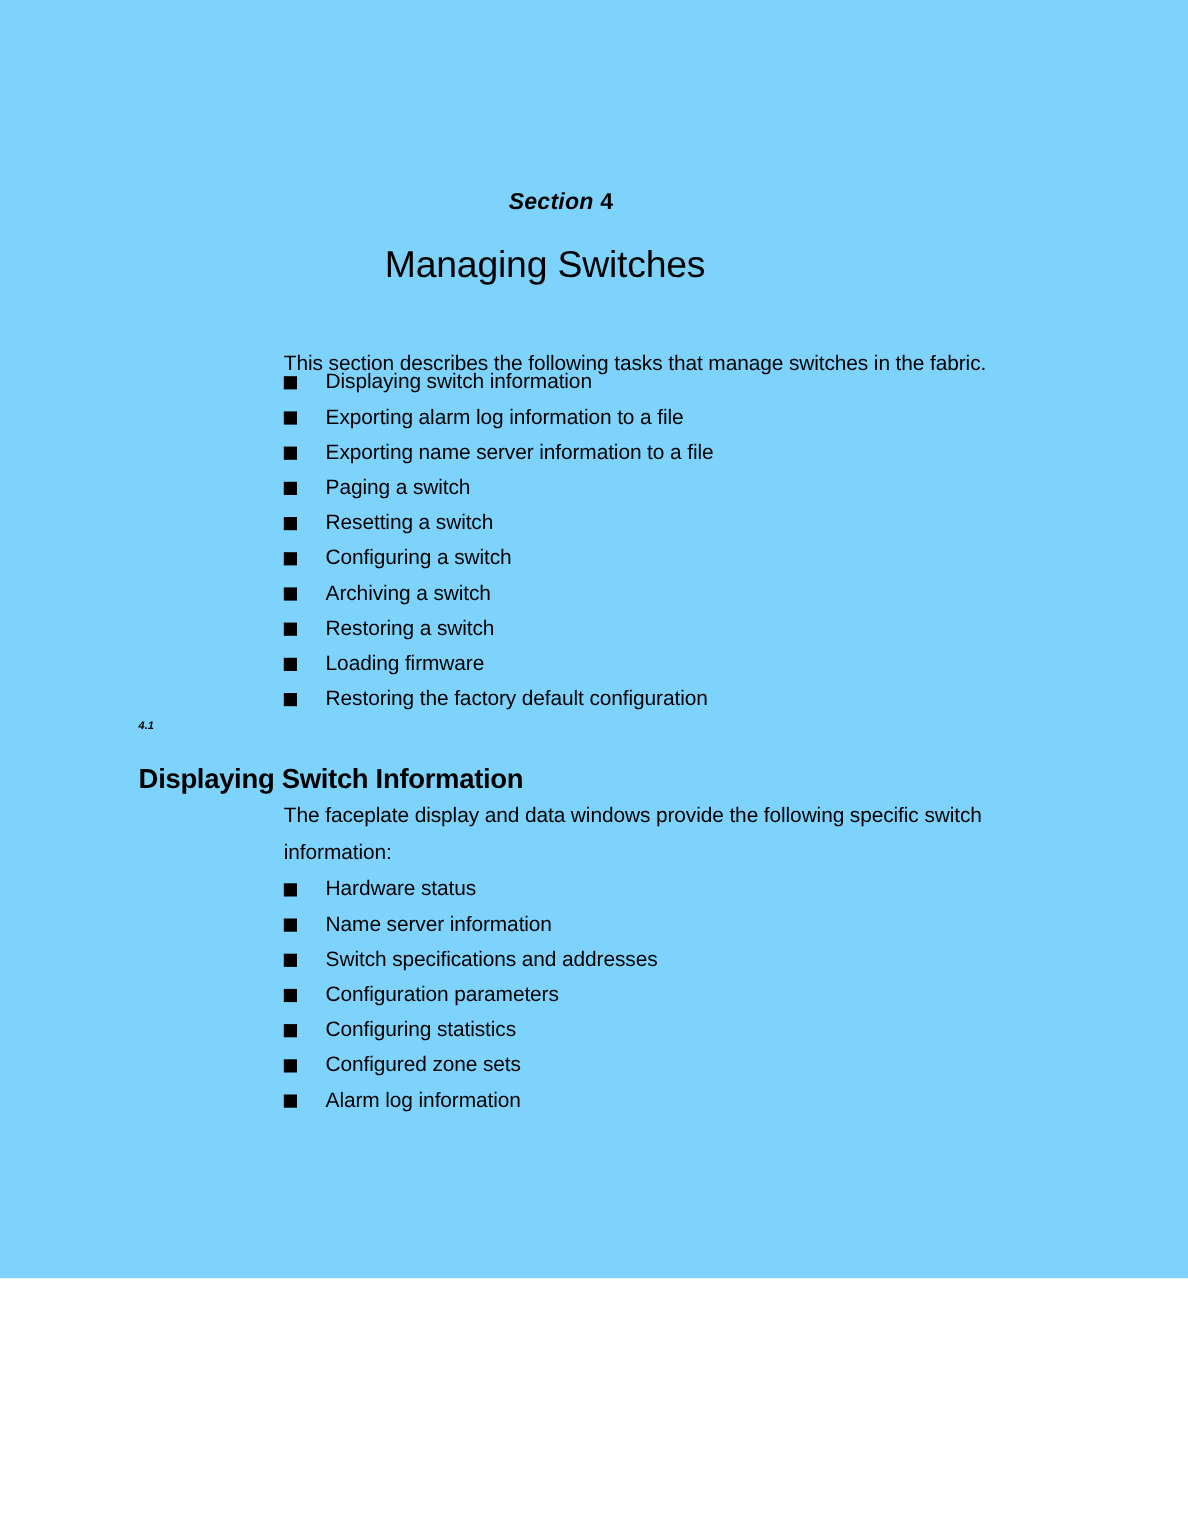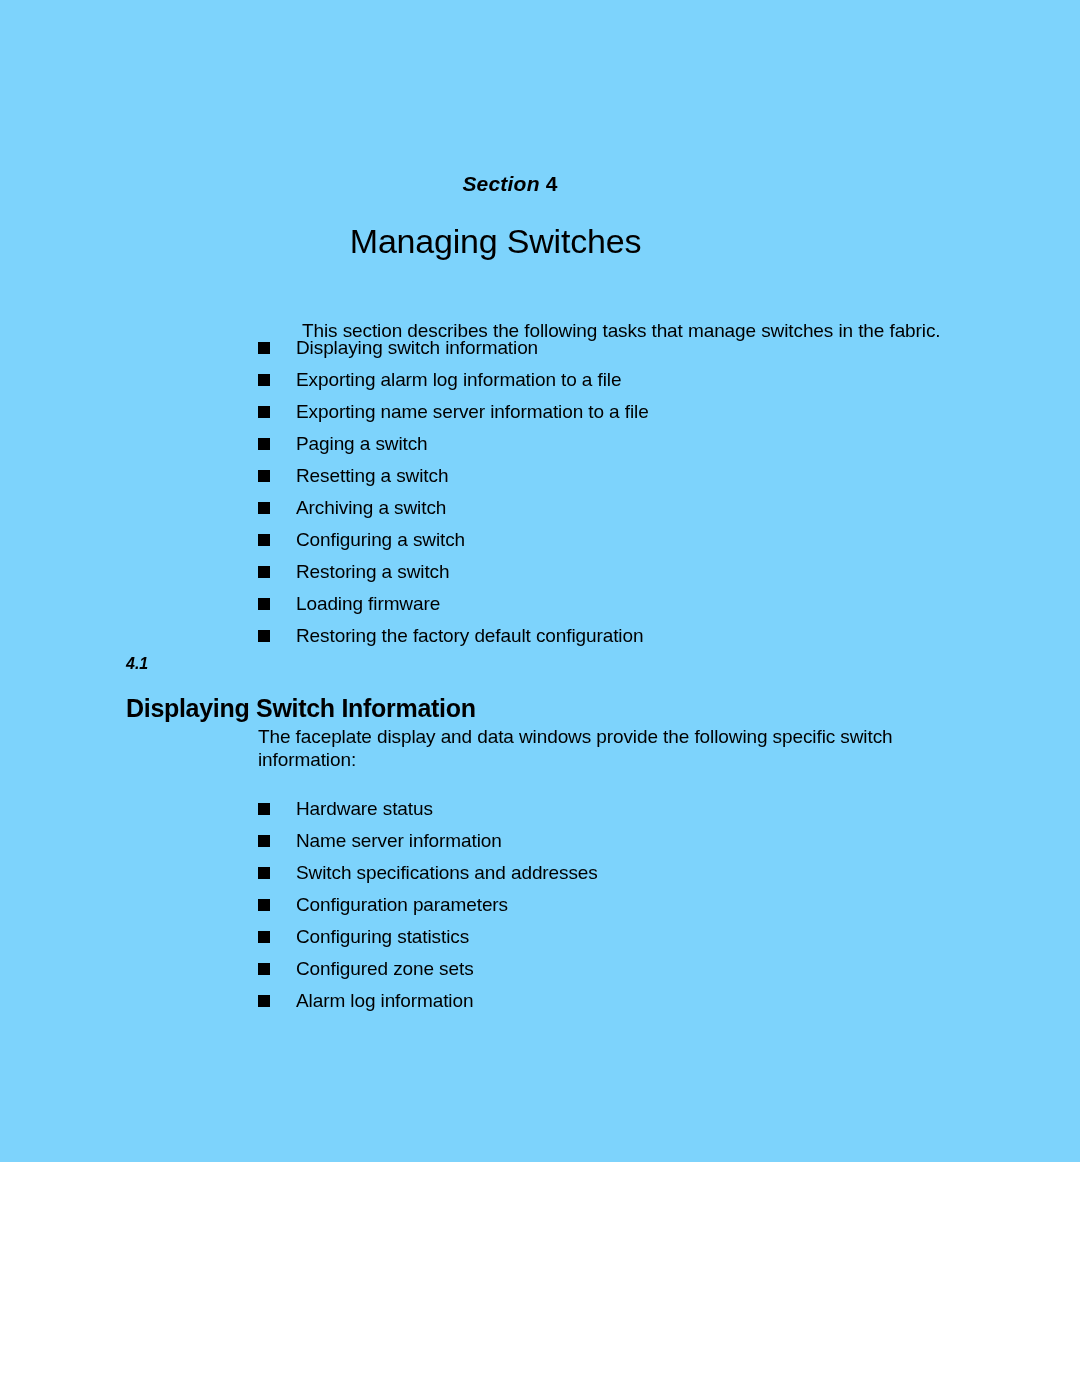--- a/index.html
+++ b/index.html
@@ -60,30 +60,29 @@
 
   
   .intro-para {
     position: absolute;
     left: 258px;
     top: 299px;
     width: 680px;
     font-size: 19px;
     line-height: 25px;
     letter-spacing: -0.1px;
-    margin-left: 44px;
   }
 
   .sub-para {
     position: absolute;
     left: 258px;
     top: 706px;
     width: 656px;
     font-size: 19px;
-    line-height: 23px;
+    line-height: 34px;
     letter-spacing: -0.1px;
   }
 
   
   .bullet-list {
     position: absolute;
     left: 258px;
     margin: 0;
     padding: 0;
     list-style: none;
@@ -107,21 +106,21 @@
     width: 12px;
     height: 12px;
     background: #000000;
   }
 
   
   .section-number {
     position: absolute;
     left: 126px;
     top: 655px;
-    font-size: 16px;
+    font-size: 10px;
     font-weight: bold;
     font-style: italic;
   }
   .section-heading {
     position: absolute;
     left: 126px;
     top: 673px;
     font-size: 25px;
     font-weight: bold;
     letter-spacing: -0.3px;
@@ -185,25 +184,25 @@
     <li class="bullet-item">
       <span class="bullet-marker"></span>
       <span>Paging a switch</span>
     </li>
     <li class="bullet-item">
       <span class="bullet-marker"></span>
       <span>Resetting a switch</span>
     </li>
     <li class="bullet-item">
       <span class="bullet-marker"></span>
+      <span>Configuring a switch</span>
+    </li>
+    <li class="bullet-item">
+      <span class="bullet-marker"></span>
       <span>Archiving a switch</span>
-    </li>
-    <li class="bullet-item">
-      <span class="bullet-marker"></span>
-      <span>Configuring a switch</span>
     </li>
     <li class="bullet-item">
       <span class="bullet-marker"></span>
       <span>Restoring a switch</span>
     </li>
     <li class="bullet-item">
       <span class="bullet-marker"></span>
       <span>Loading firmware</span>
     </li>
     <li class="bullet-item">

